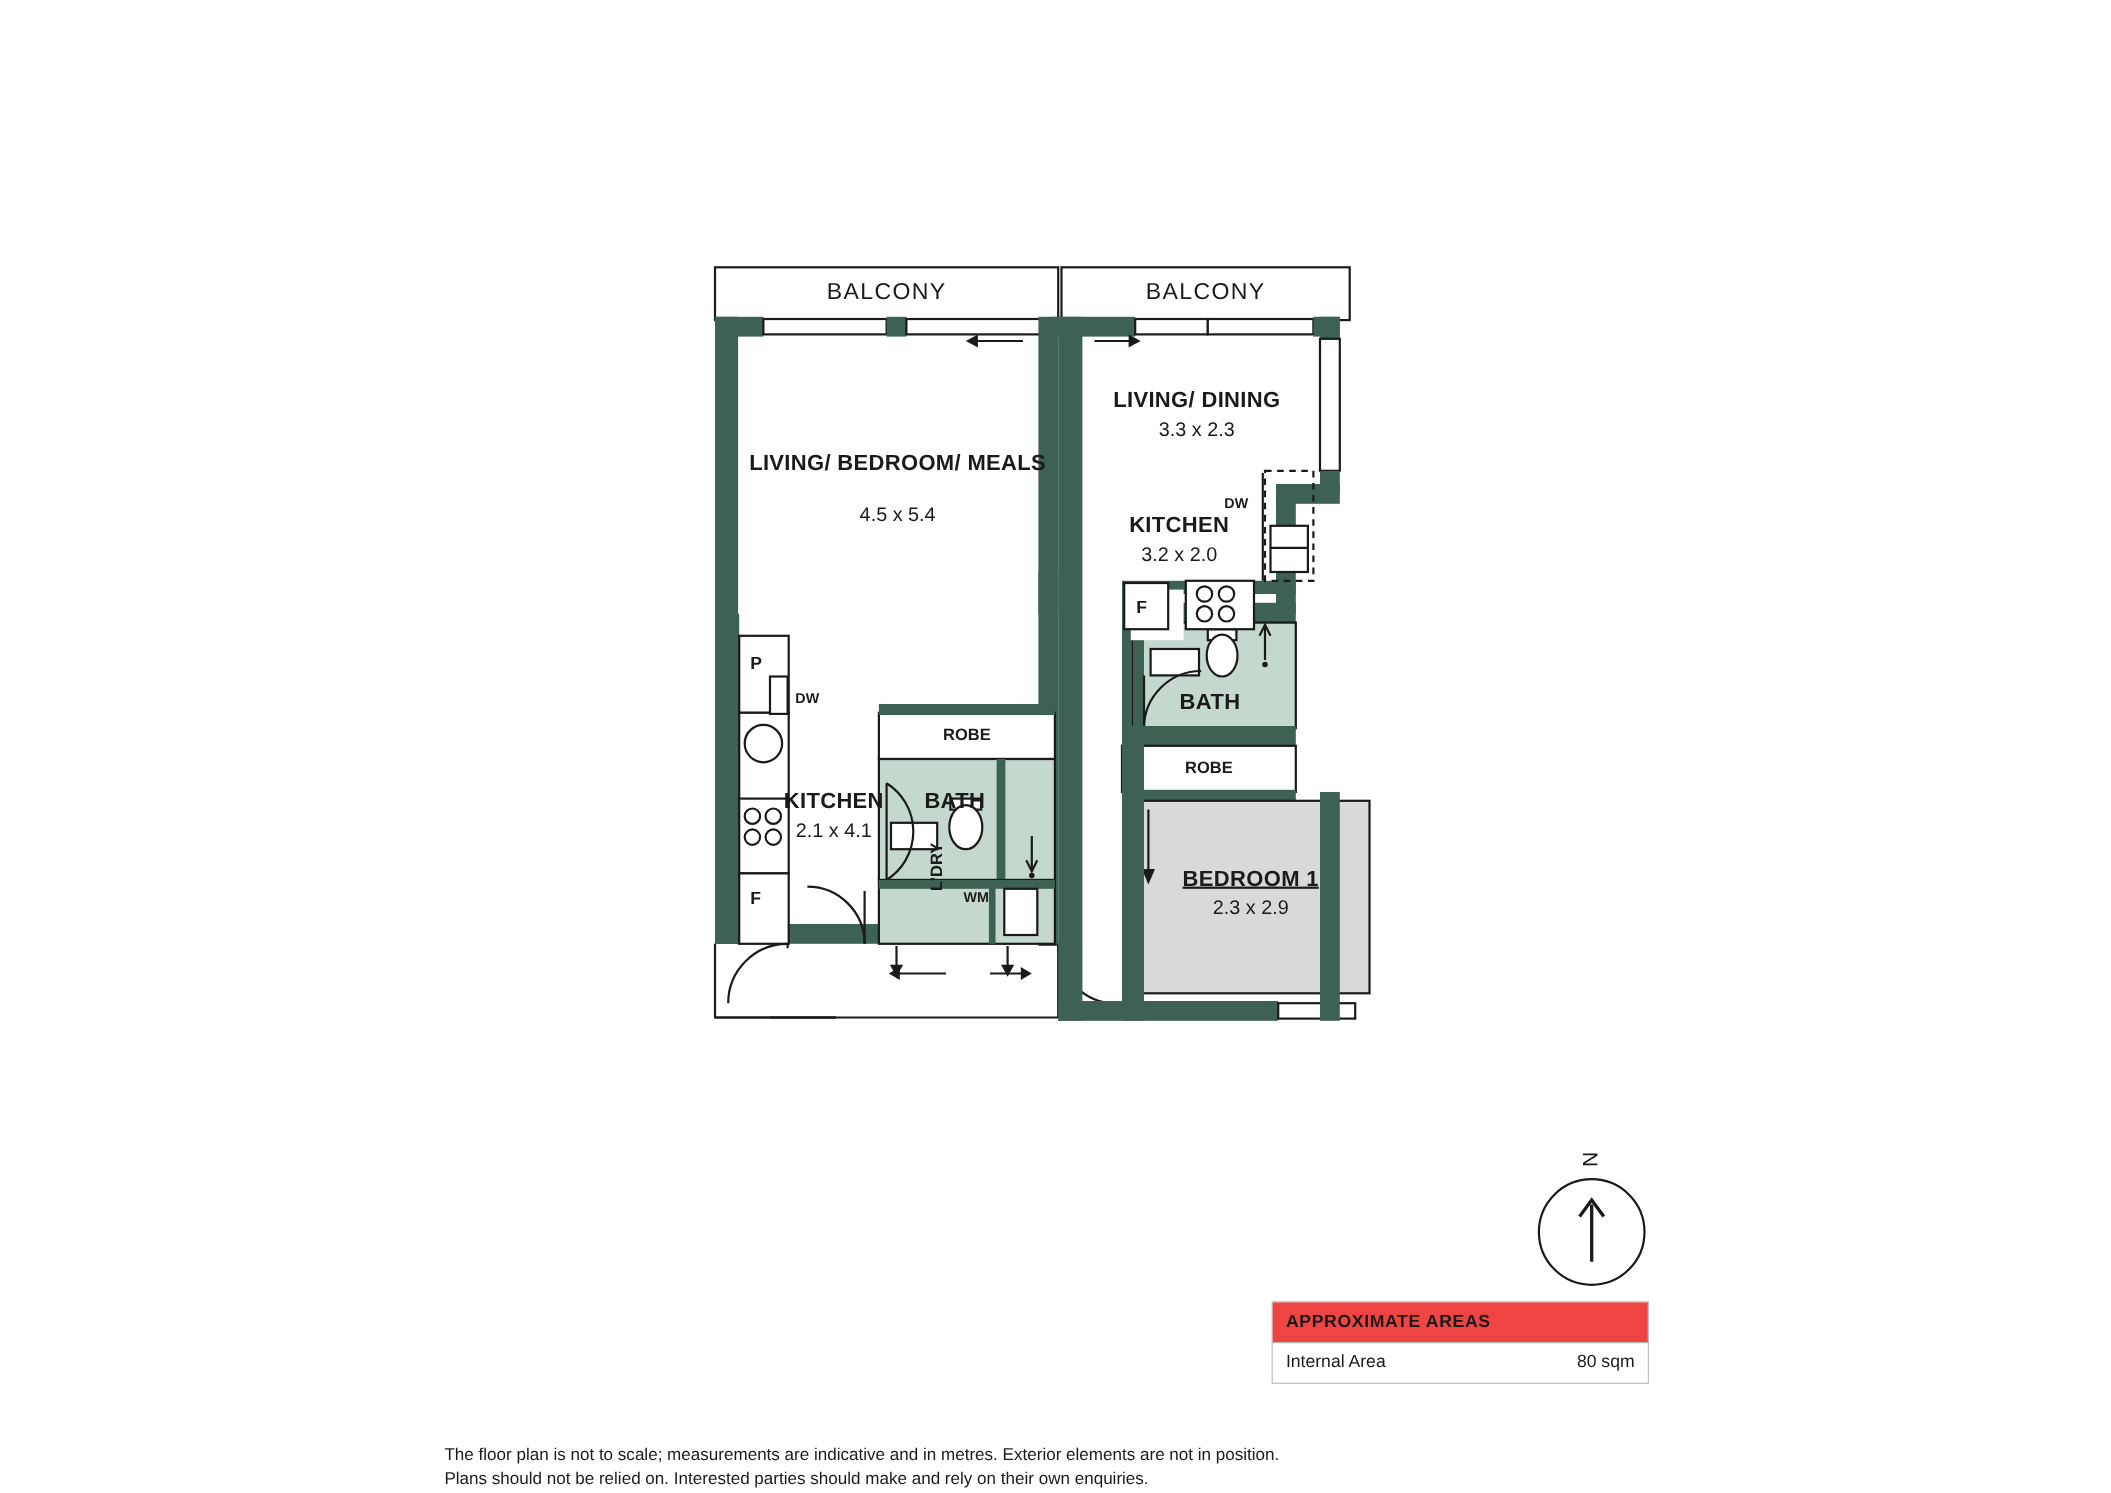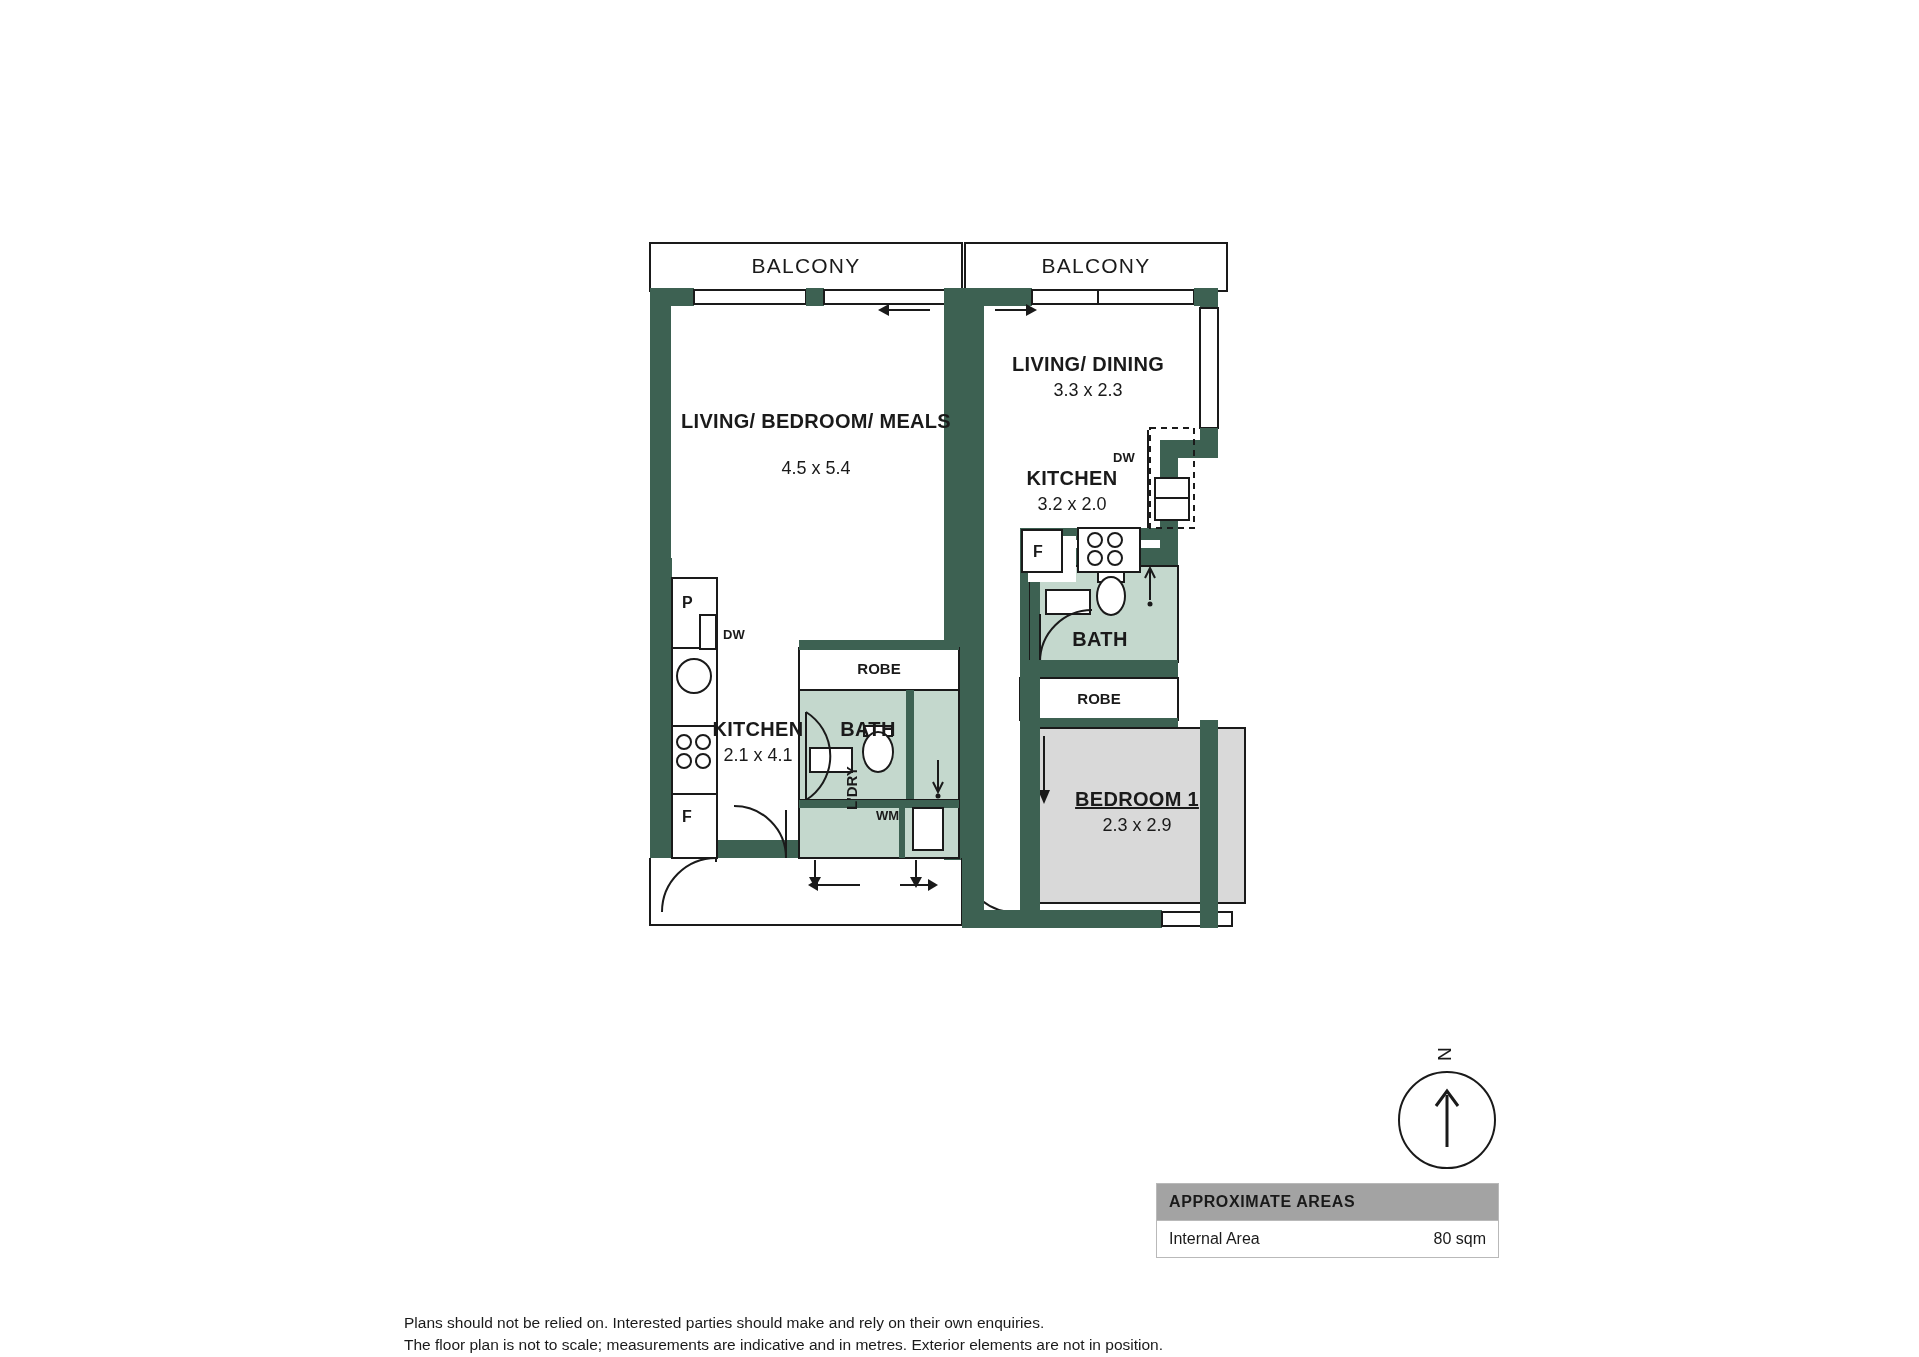--- a/index.html
+++ b/index.html
@@ -8,21 +8,21 @@
   .lbl{position:absolute;white-space:nowrap;}
   .room-name{font-size:20px;font-weight:bold;letter-spacing:.3px;}
   .room-dim{font-size:18px;}
   .small-lbl{font-size:15px;font-weight:bold;}
   .tiny-lbl{font-size:13px;font-weight:bold;}
   .balcony-lbl{font-size:21px;letter-spacing:1.2px;}
   .center{transform:translateX(-50%);text-align:center;}
 
   
   .areas{position:absolute;left:1156px;top:1183px;width:341px;border:1px solid #b9b9b9;background:#fff;}
-  .areas .hdr{background:#a3a3a3;font-size:16px;font-weight:bold;letter-spacing:.6px;padding:9px 12px;border-bottom:1px solid #b9b9b9;}
+  .areas .hdr{background:#ef4444;font-size:16px;font-weight:bold;letter-spacing:.6px;padding:9px 12px;border-bottom:1px solid #b9b9b9;}
   .areas .row{display:flex;justify-content:space-between;font-size:16px;padding:9px 12px;border-bottom:1px solid #cfcfcf;}
   .areas .row:last-child{border-bottom:none;}
   .areas .row .v{}
 
   
   .disclaimer{position:absolute;left:404px;top:1312px;font-size:15.5px;line-height:1.45;}
   .compass-svg{position:absolute;left:1392px;top:1065px;}
 </style>
 </head>
 <body>
@@ -221,15 +221,15 @@
 
 <div class="areas">
   <div class="hdr">APPROXIMATE AREAS</div>
   <div class="row">
     <span>Internal Area</span>
     <span class="v">80 sqm</span>
   </div>
 </div>
 
 <div class="disclaimer">
+  <div>The floor plan is not to scale; measurements are indicative and in metres. Exterior elements are not in position.</div>
   <div>Plans should not be relied on. Interested parties should make and rely on their own enquiries.</div>
-  <div>The floor plan is not to scale; measurements are indicative and in metres. Exterior elements are not in position.</div>
 </div>
 
 </body></html>

